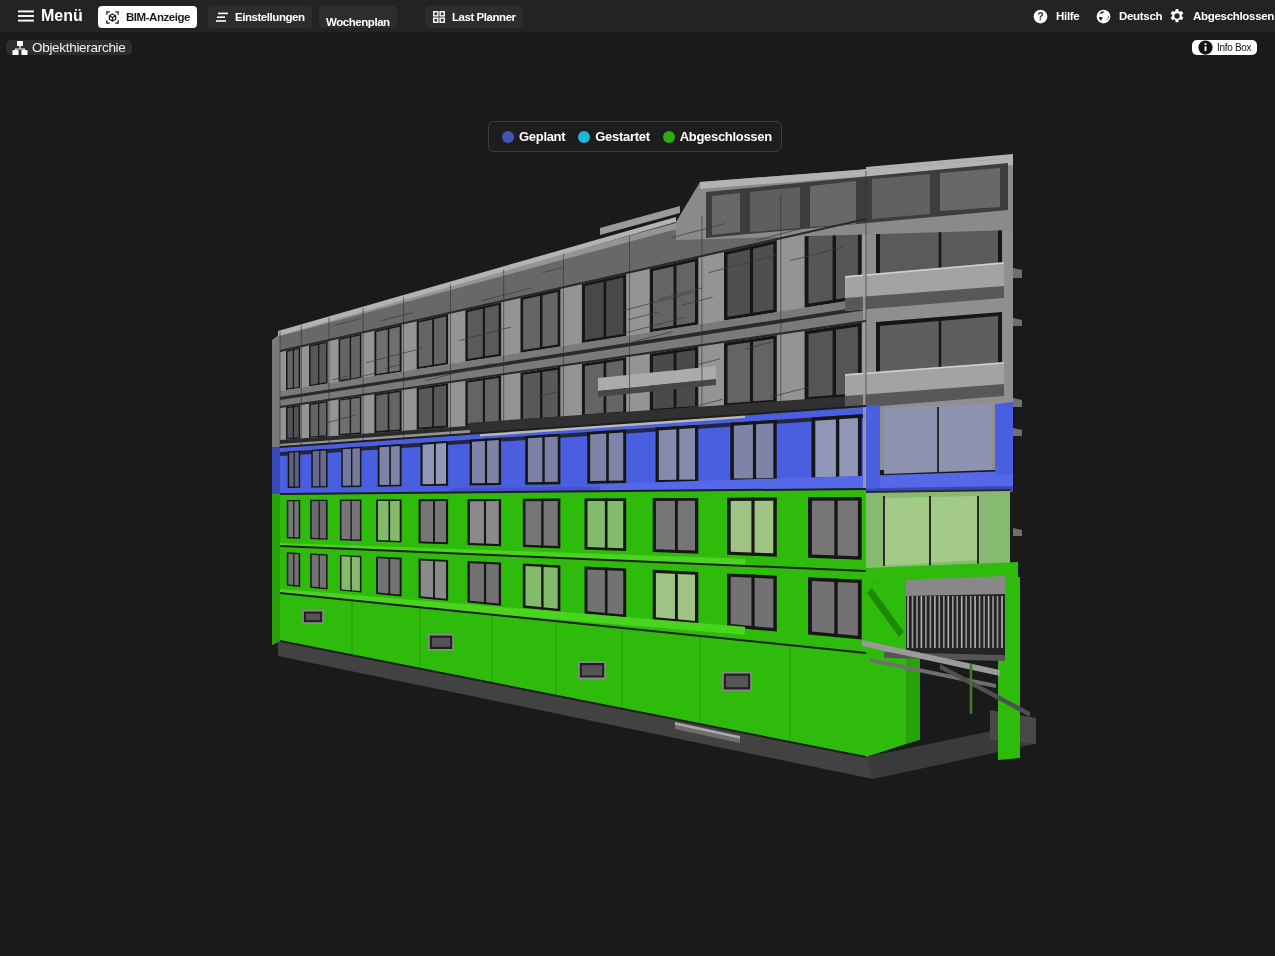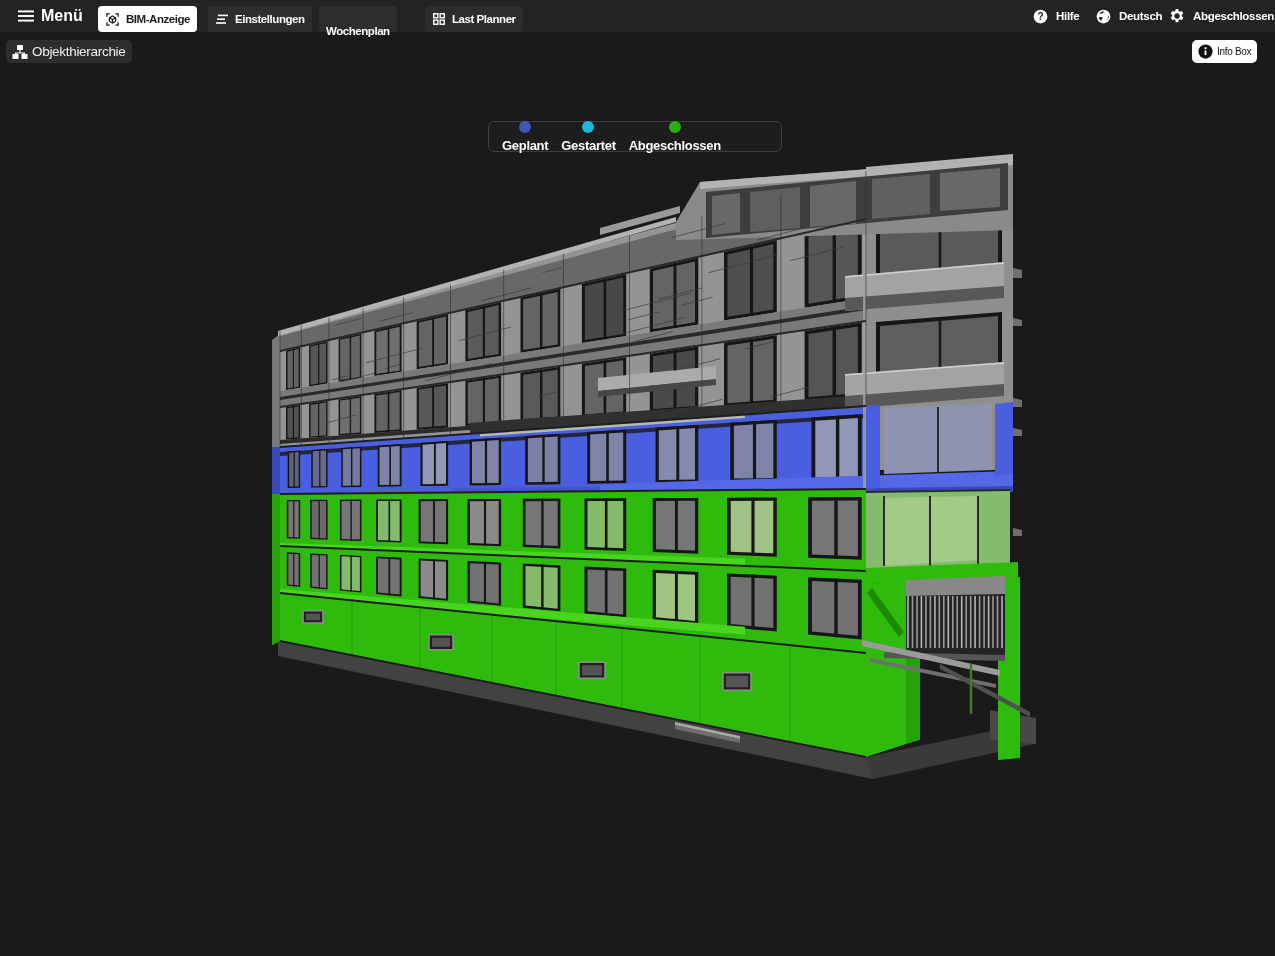--- a/index.html
+++ b/index.html
@@ -1,36 +1,36 @@
 <!DOCTYPE html>
 <html><head><meta charset="utf-8">
 <style>
 * { margin:0; padding:0; box-sizing:border-box; }
 html,body { width:1275px; height:956px; background:#1a1a1a; overflow:hidden;
   font-family:"Liberation Sans", sans-serif; }
 #stage { position:relative; width:1275px; height:956px; }
 #model { position:absolute; left:0; top:0; }
 #nav { position:absolute; left:0; top:0; width:1275px; height:32px; background:#232323; z-index:5; }
 .navbtn { position:absolute; top:6px; display:flex; align-items:center; gap:6px; height:22px;
-  padding:13px 7px; border-radius:4px; background:#2d2d2d; color:#fff; font-size:11.5px;
+  padding:4px 7px; border-radius:4px; background:#2d2d2d; color:#fff; font-size:11.5px;
   font-weight:700; letter-spacing:-0.45px; white-space:nowrap; }
 .navbtn.active { background:#fff; color:#1a1a1a; }
 .menu { position:absolute; left:18px; top:0; height:32px; display:flex; align-items:center;
   gap:7px; color:#fff; font-size:16px; font-weight:700; }
 .rightitem { position:absolute; top:0; height:32px; display:flex; align-items:center; gap:8px;
   color:#fff; font-size:11.5px; font-weight:700; letter-spacing:-0.3px; }
-.row2btn { position:absolute; top:40px; height:23px; display:flex; align-items:center;
+.row2btn { position:absolute; top:40px; height:15px; display:flex; align-items:center;
   gap:4px; padding:0 6px; border-radius:5px; font-size:13.5px; letter-spacing:-0.3px; white-space:nowrap; z-index:5; }
 #objh { left:6px; background:#2d2d2d; color:#efefef; }
 #infobox { left:1192px; background:#fff; color:#111; gap:4px; font-size:10px; }
 #legend { position:absolute; left:488px; top:121px; width:294px; height:31px;
   border:1px solid #3e3e3e; border-radius:6px; background:#1d1d1d;
   display:flex; align-items:center; gap:13px; padding:0 13px; z-index:5; }
 .leg { display:flex; align-items:center; gap:5px; color:#fff; font-size:13px;
-  font-weight:700; letter-spacing:-0.3px;flex-direction:column; }
+  font-weight:700; letter-spacing:-0.3px; }
 .dot { width:12px; height:12px; border-radius:50%; flex:none; }
 </style></head>
 <body>
 <div id="stage">
 <svg id="model" width="1275" height="956" viewBox="0 0 1275 956">
 <polygon points="278.0,641.0 873.0,758.0 873.0,779.0 278.0,656.0" fill="#424242"></polygon>
 <polygon points="866.0,757.0 1035.0,722.0 1035.0,744.0 873.0,779.0" fill="#3a3a3a"></polygon>
 <polygon points="990.0,710.0 1036.0,718.0 1036.0,744.0 990.0,740.0" fill="#484848"></polygon>
 <polygon points="280.0,331.0 866.0,171.0 866.0,406.0 280.0,447.0" fill="#949494"></polygon>
 <polygon points="280.0,336.0 866.0,178.0 866.0,220.0 280.0,352.0" fill="#686868"></polygon>

